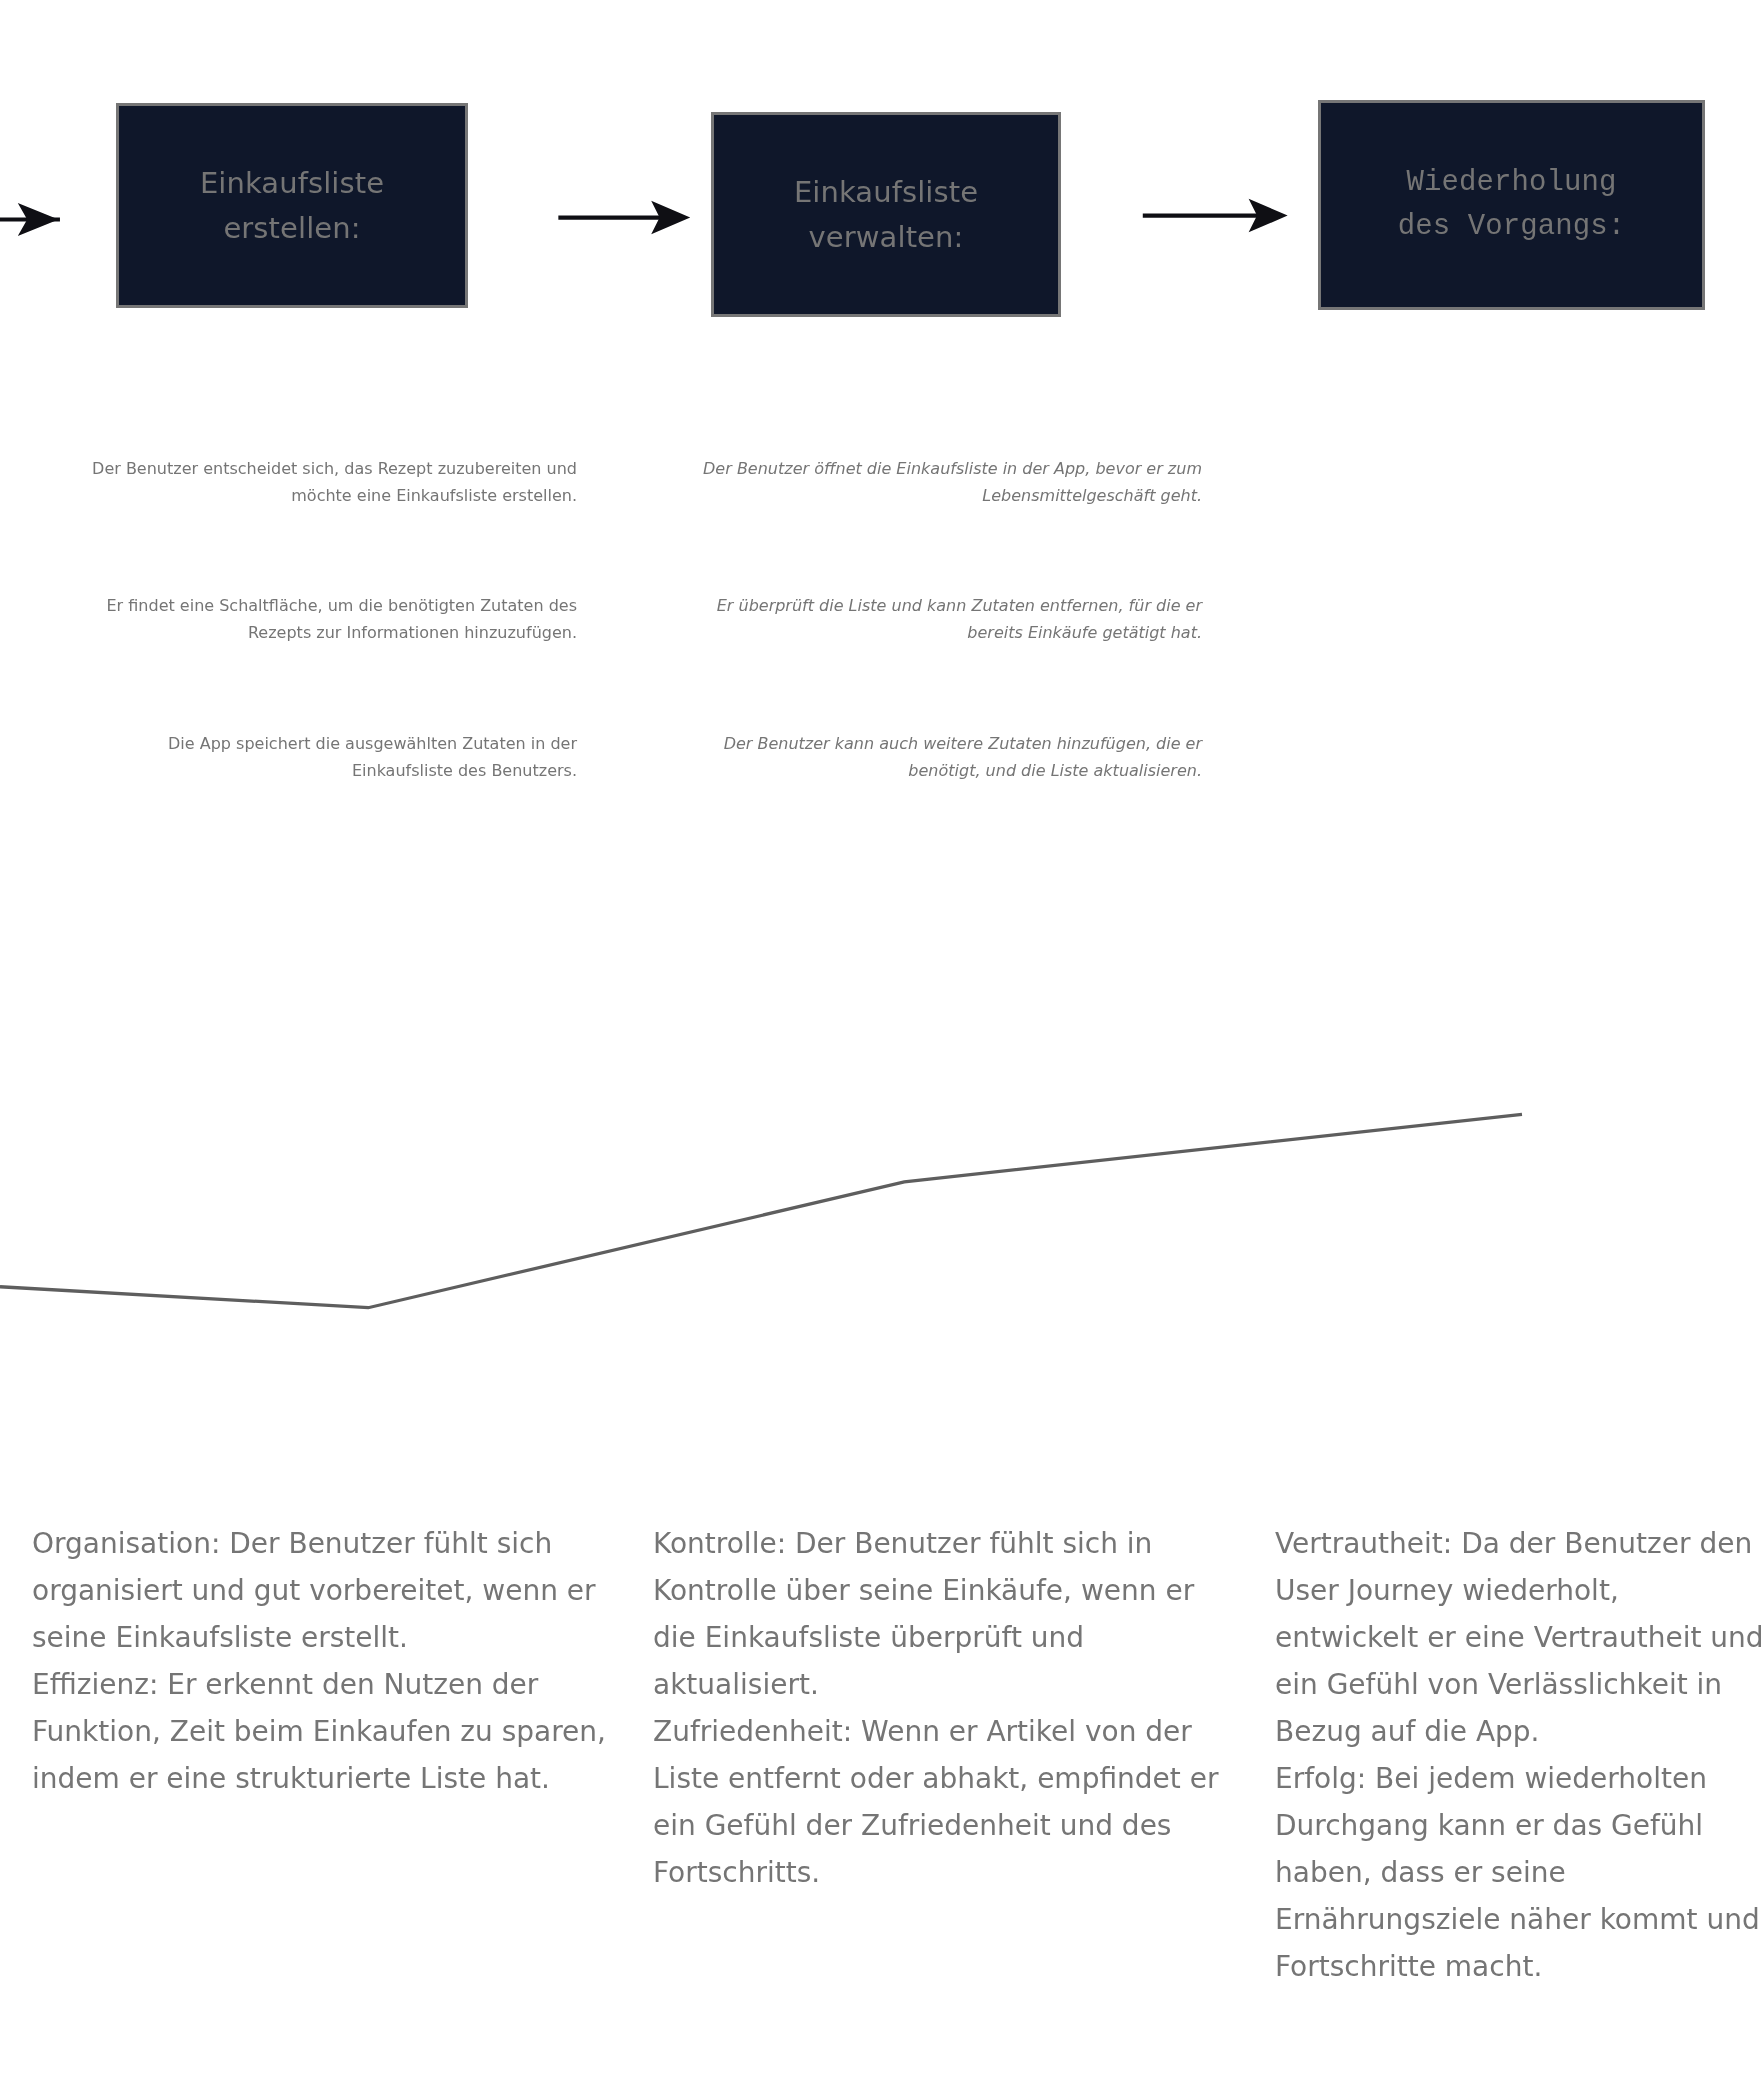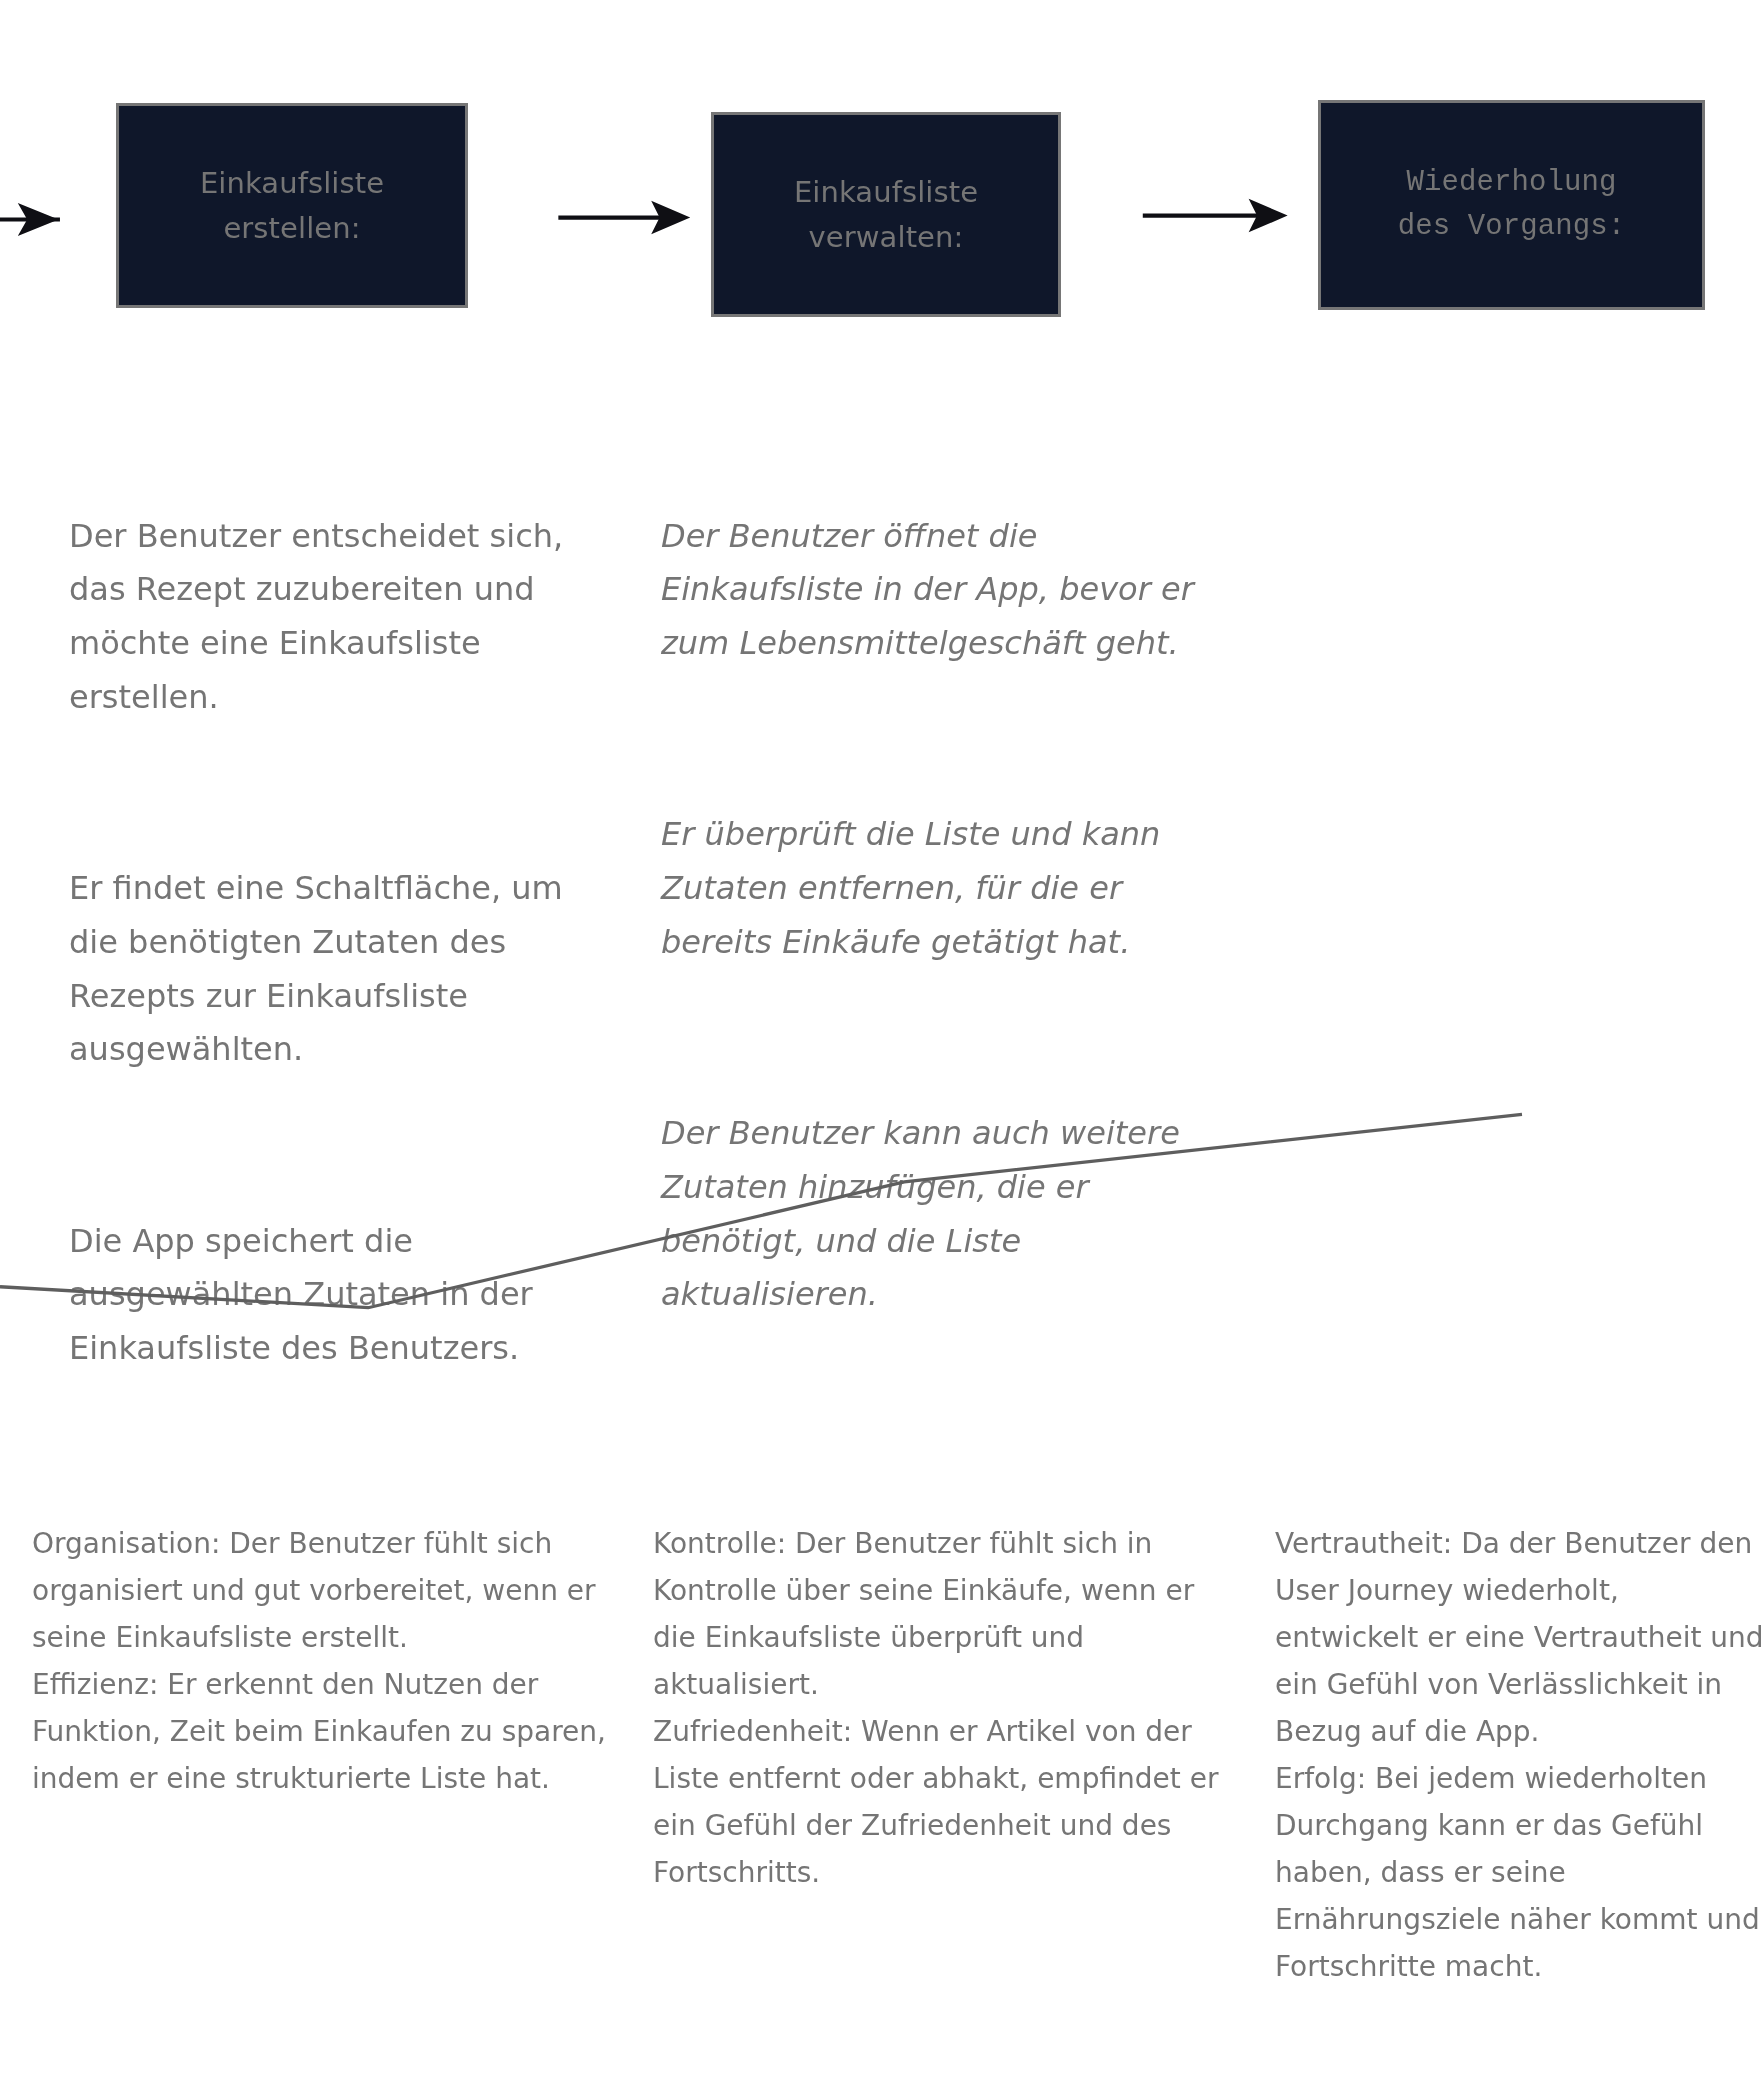--- a/index.html
+++ b/index.html
@@ -50,24 +50,25 @@
 
   
   .arrow-svg { position: absolute; overflow: visible; }
   #arrow-0 { left: 0px;    top: 189px; }
   #arrow-1 { left: 517px; top: 186px; }
   #arrow-2 { left: 1133px; top: 184px; }
 
   
   .narrative-col {
     position: absolute;
-    font-size: 32px;
+    font-size: 16px;
     line-height: 1.68;
     color: #757575;
     white-space: pre-wrap;
+    text-align: right;
   }
   #narrative-col-1 { left: 69px;  top: 402px; width: 508px; }
   #narrative-col-2 { left: 661px; top: 402px; width: 541px; font-style: italic; }
   #narrative-col-3 { left: 1290px; top: 402px; width: 471px; }
   .narrative-col .para { margin: 0 0 30px 0; }
   .narrative-col .para:last-child { margin-bottom: 0; }
 
   
   #emotion-line {
     position: absolute;
@@ -120,21 +121,21 @@
     <path d="M 248 32 L 332 68 L 248 104 L 266 68 Z" fill="#0F0F14"></path>
   </svg>
 
   <div id="stage-box-3" class="stage-box">
     <span class="line">Wiederholung</span>
     <span class="line">des Vorgangs:</span>
   </div>
 
   <div id="narrative-col-1" class="narrative-col">
     <p class="para">Der Benutzer entscheidet sich, das Rezept zuzubereiten und möchte eine Einkaufsliste erstellen.</p>
-    <p class="para">Er findet eine Schaltfläche, um die benötigten Zutaten des Rezepts zur Einkaufsliste ausgewählten.</p>
+    <p class="para">Er findet eine Schaltfläche, um die benötigten Zutaten des Rezepts zur Informationen hinzuzufügen.</p>
     <p class="para">Die App speichert die ausgewählten Zutaten in der Einkaufsliste des Benutzers.</p>
   </div>
 
   <div id="narrative-col-2" class="narrative-col">
     <p class="para">Der Benutzer öffnet die Einkaufsliste in der App, bevor er zum Lebensmittelgeschäft geht.</p>
     <p class="para">Er überprüft die Liste und kann Zutaten entfernen, für die er bereits Einkäufe getätigt hat.</p>
     <p class="para">Der Benutzer kann auch weitere Zutaten hinzufügen, die er benötigt, und die Liste aktualisieren.</p>
   </div>
 
 

